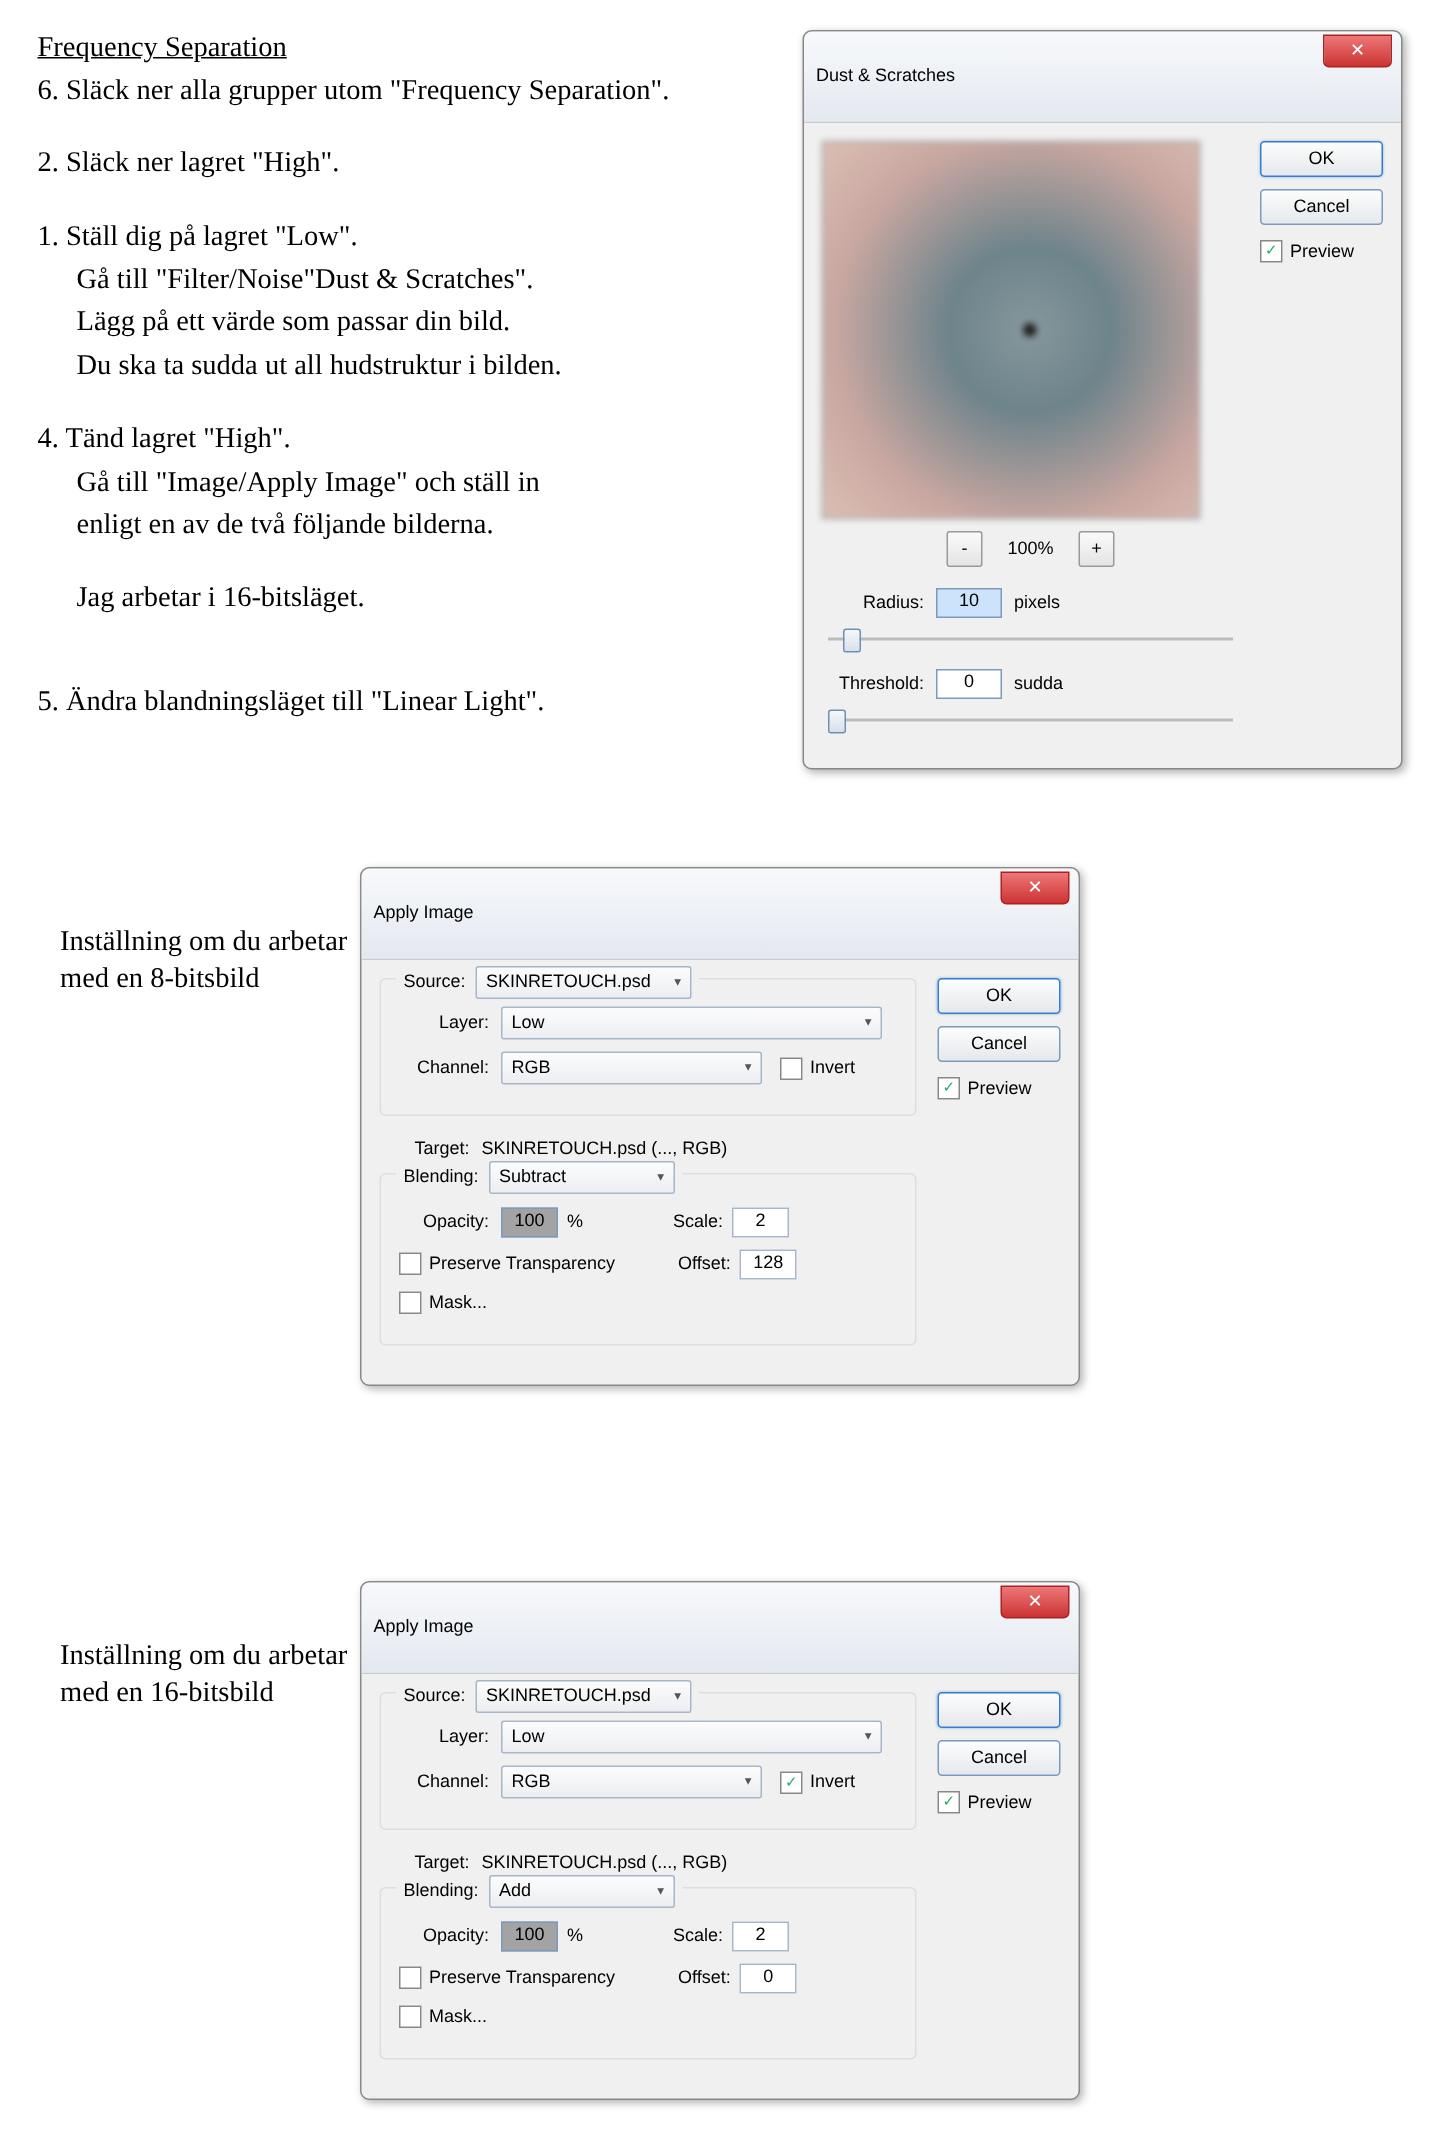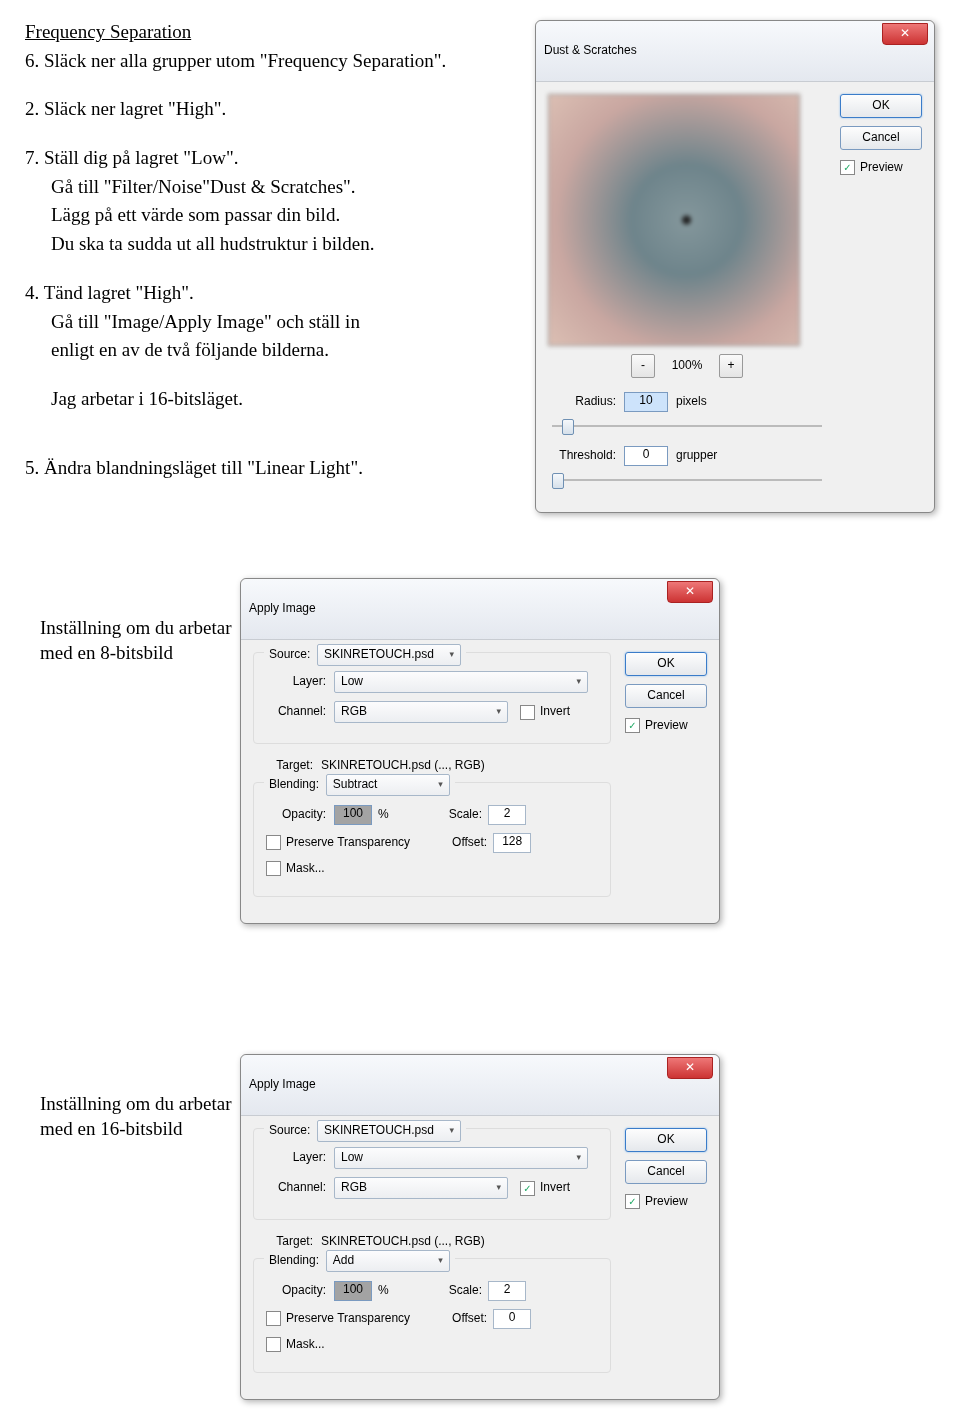--- a/index.html
+++ b/index.html
@@ -164,21 +164,21 @@
 </head>
 <body>
 
 <div class="col-wrap">
   <div class="col-text">
     <div class="page-title">Frequency Separation</div>
     <div class="step">6.  Släck ner alla grupper utom "Frequency Separation".</div>
     <div class="gap"></div>
     <div class="step">2.  Släck ner lagret "High".</div>
     <div class="gap"></div>
-    <div class="step">7.  Ställ dig på lagret "Low".</div>
+    <div class="step">1.  Ställ dig på lagret "Low".</div>
     <div class="step" style="padding-left:26px">Gå till "Filter/Noise"Dust &amp; Scratches".</div>
     <div class="step" style="padding-left:26px">Lägg på ett värde som passar din bild.</div>
     <div class="step" style="padding-left:26px">Du ska ta sudda ut all hudstruktur i bilden.</div>
     <div class="gap"></div>
     <div class="step">4.  Tänd lagret "High".</div>
     <div class="step" style="padding-left:26px">Gå till "Image/Apply Image" och ställ in</div>
     <div class="step" style="padding-left:26px">enligt en av de två följande bilderna.</div>
     <div class="gap"></div>
     <div class="step" style="padding-left:26px">Jag arbetar i 16-bitsläget.</div>
     <div class="gap"></div>
@@ -206,21 +206,21 @@
           <div class="inp hi">10</div>
           <div class="unit">pixels</div>
         </div>
         <div class="slider">
           <div class="track"></div>
             <div class="thumb" style="left:10px"></div>
         </div>
         <div class="param-row">
           <div class="lbl">Threshold:</div>
           <div class="inp">0</div>
-          <div class="unit">grupper</div>
+          <div class="unit">sudda</div>
         </div>
         <div class="slider">
           <div class="track"></div>
             <div class="thumb" style="left:0px"></div>
         </div>
       </div>
       <div class="sidecol">
         <div class="btn ok">OK</div>
         <div class="btn">Cancel</div>
         <div class="chk">

